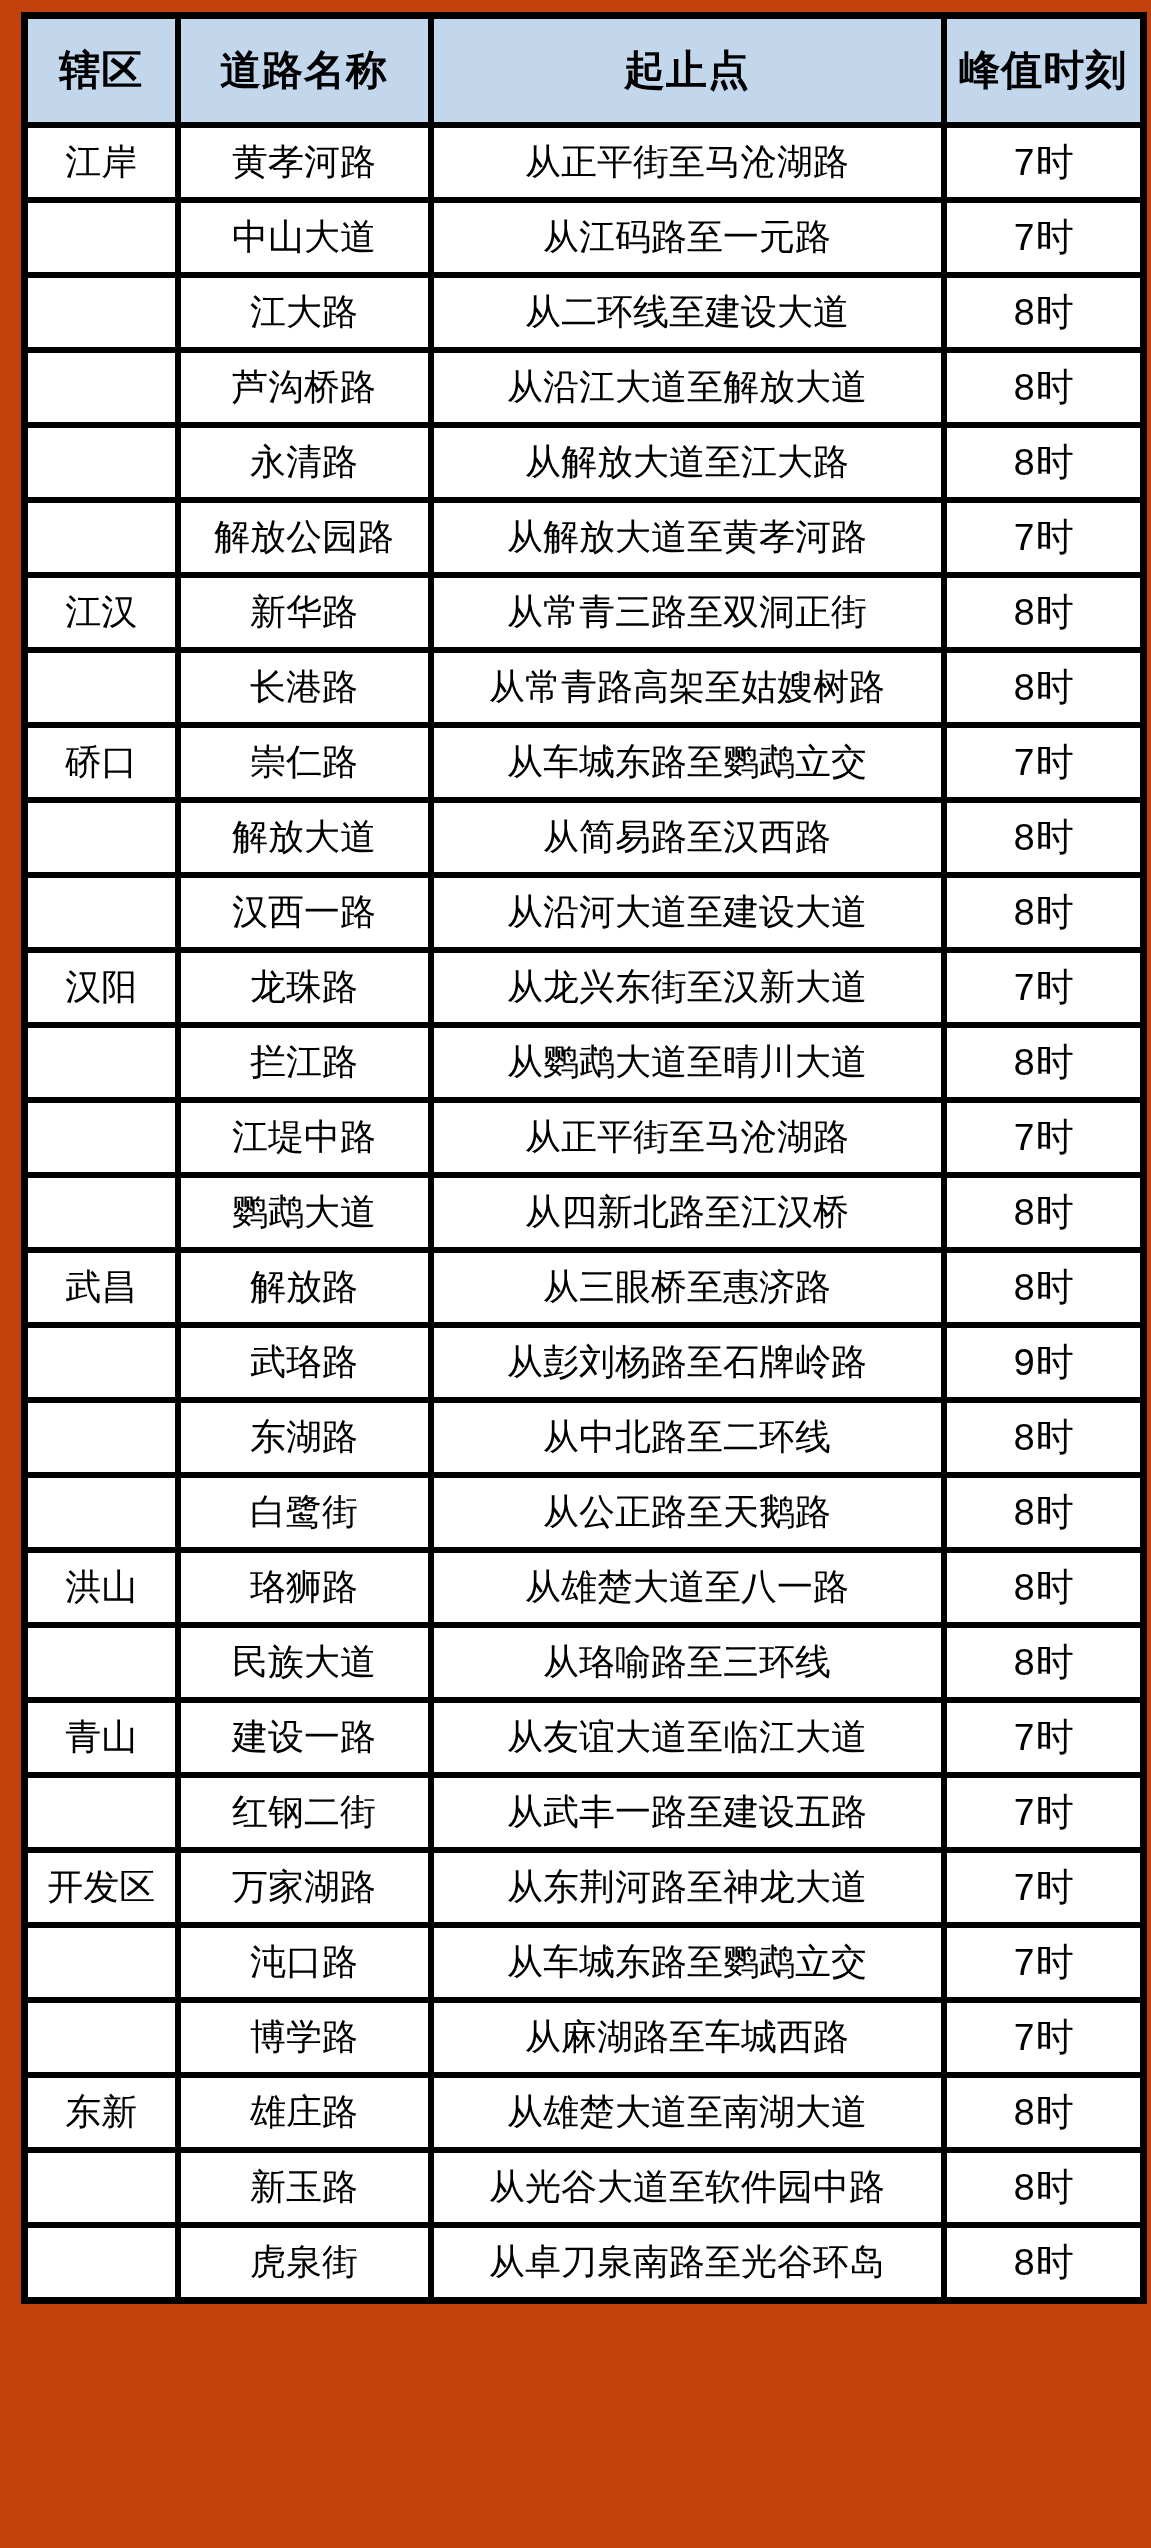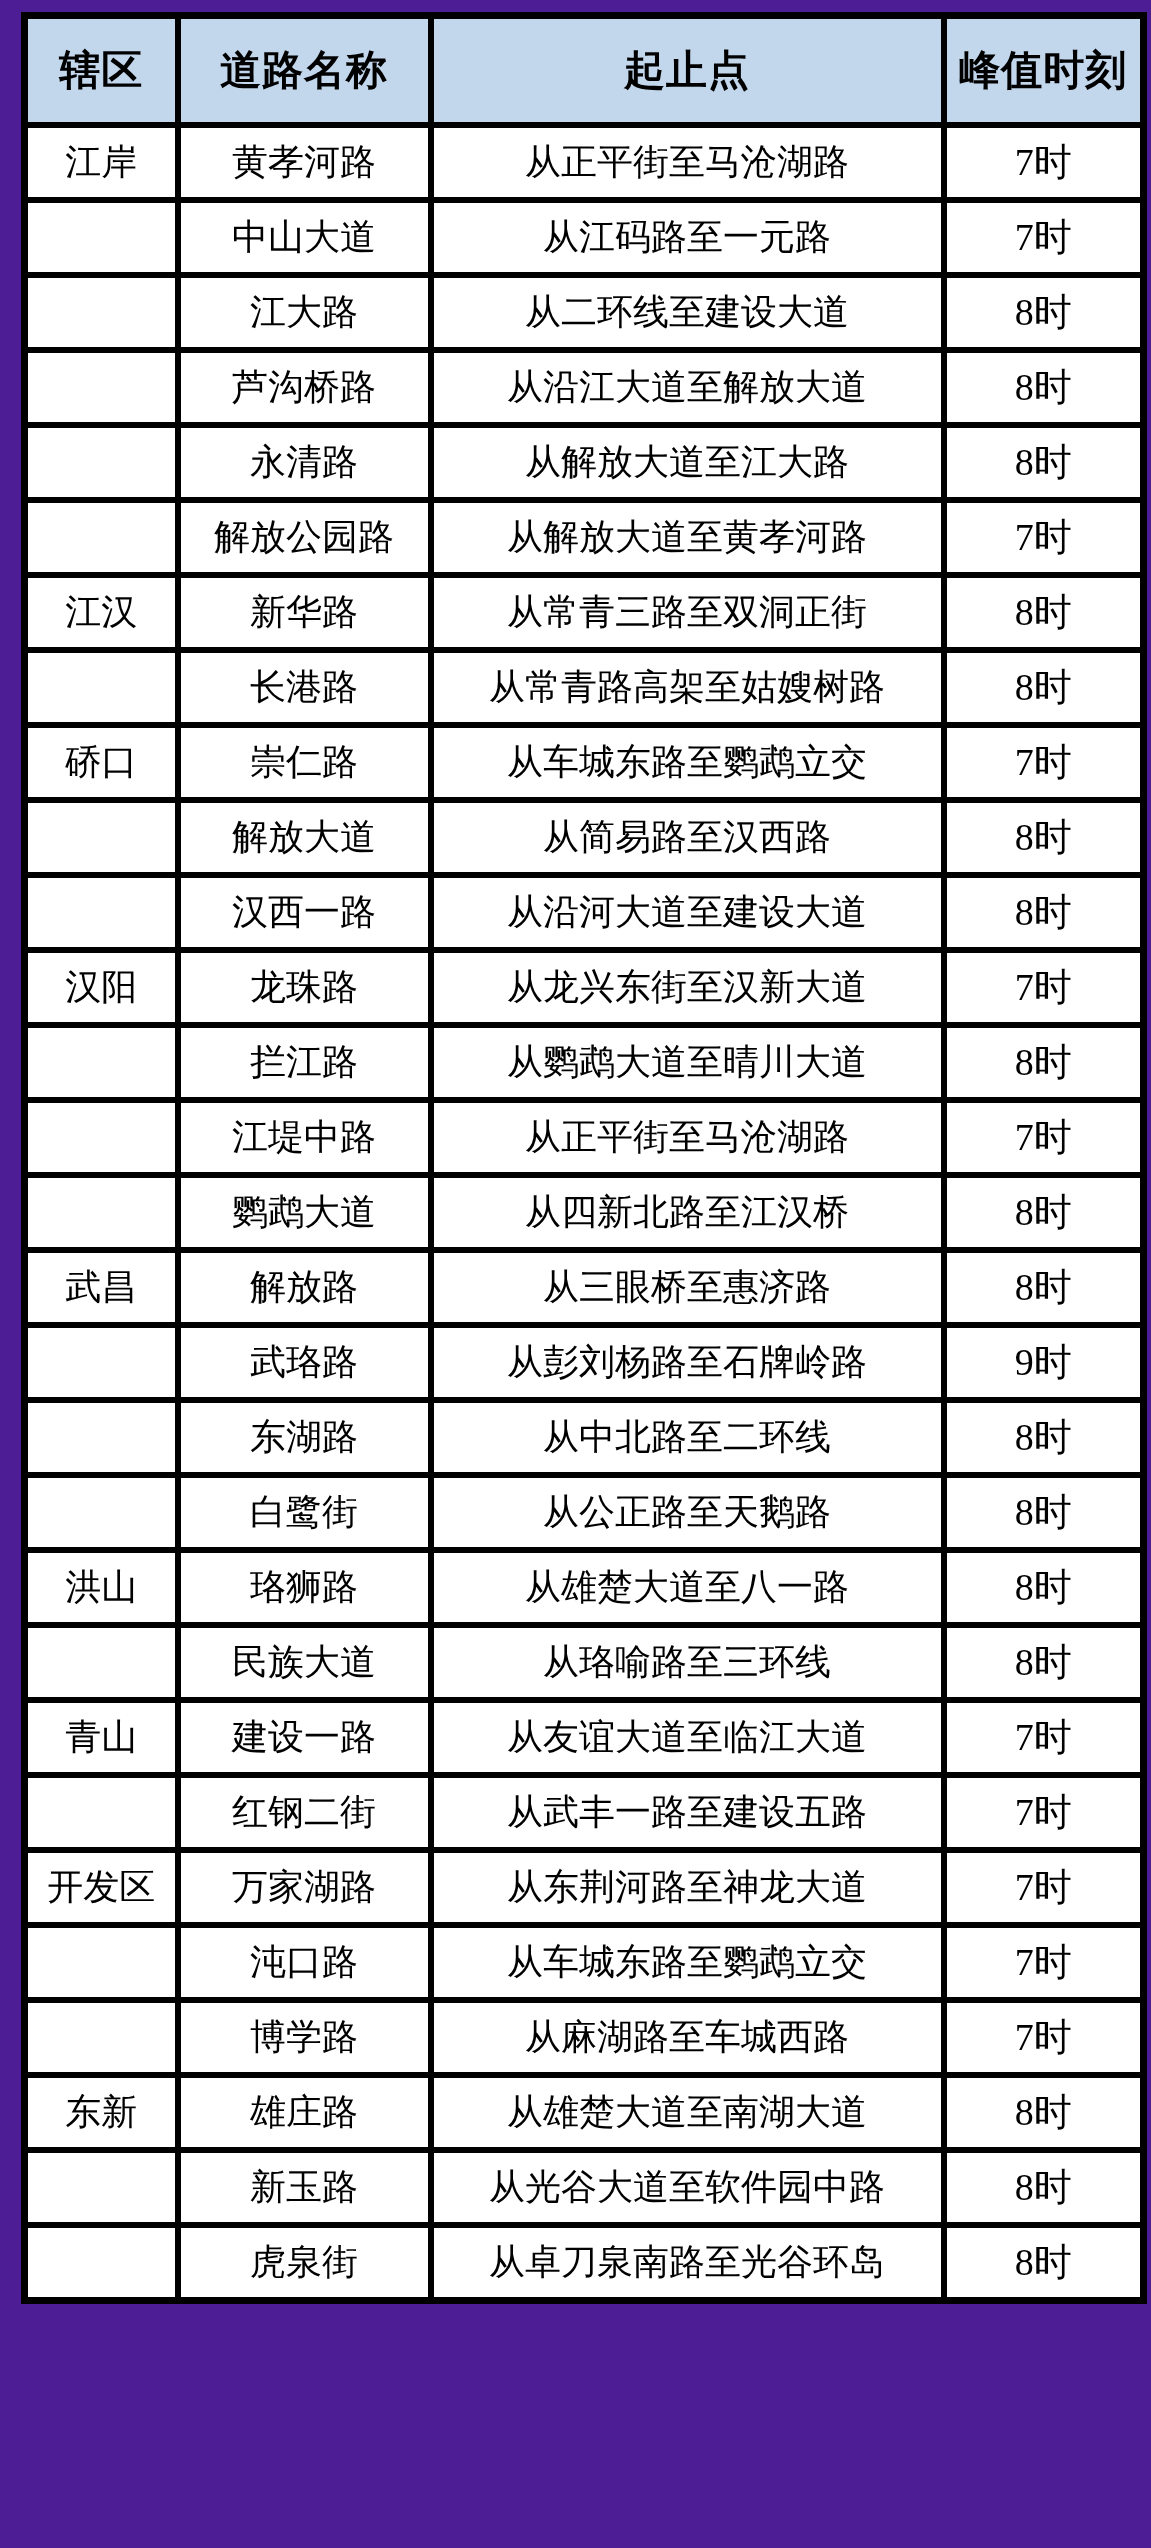--- a/index.html
+++ b/index.html
@@ -4,21 +4,21 @@
 <style>
   html, body {
     margin: 0;
     padding: 0;
     background: #ffffff;
   }
   .page {
     position: relative;
     width: 1151px;
     height: 2548px;
-    background: #4c1d95;
+    background: #c2410c;
     font-family: "Liberation Sans", "DejaVu Sans", sans-serif;
     overflow: hidden;
   }
   table.traffic-table {
     position: absolute;
     left: 21px;
     top: 12px;
     width: 1119px;
     border-collapse: collapse;
     table-layout: fixed;
@@ -42,21 +42,21 @@
     letter-spacing: 1px;
   }
   .traffic-table tbody td {
     background: var(--row-bg, #ffffff);
     font-size: 36px;
     height: 69px;
     font-weight: 400;
   }
   .traffic-table td.peak-cell {
     
-    font-family: Liberation Serif, serif;
+    font-family: Liberation Mono, monospace;
     font-size: 38px;
   }
 </style>
 </head>
 <body>
 
 <div class="page">
   <table class="traffic-table">
     <colgroup>
       <col style="width:153px">

